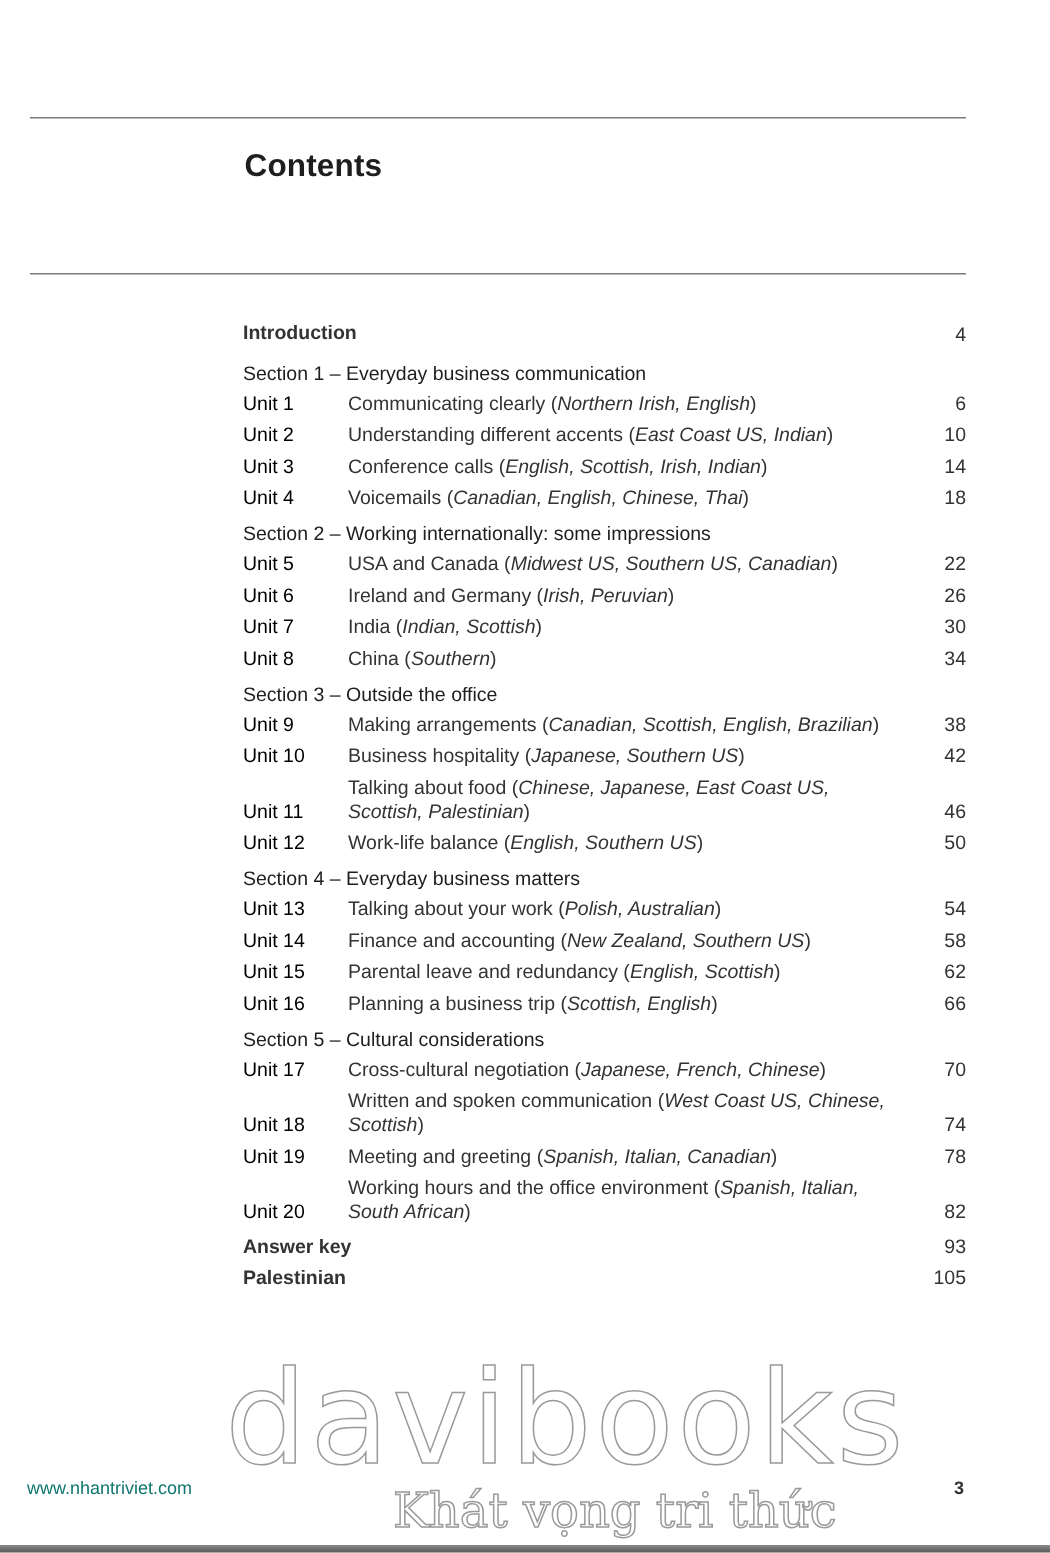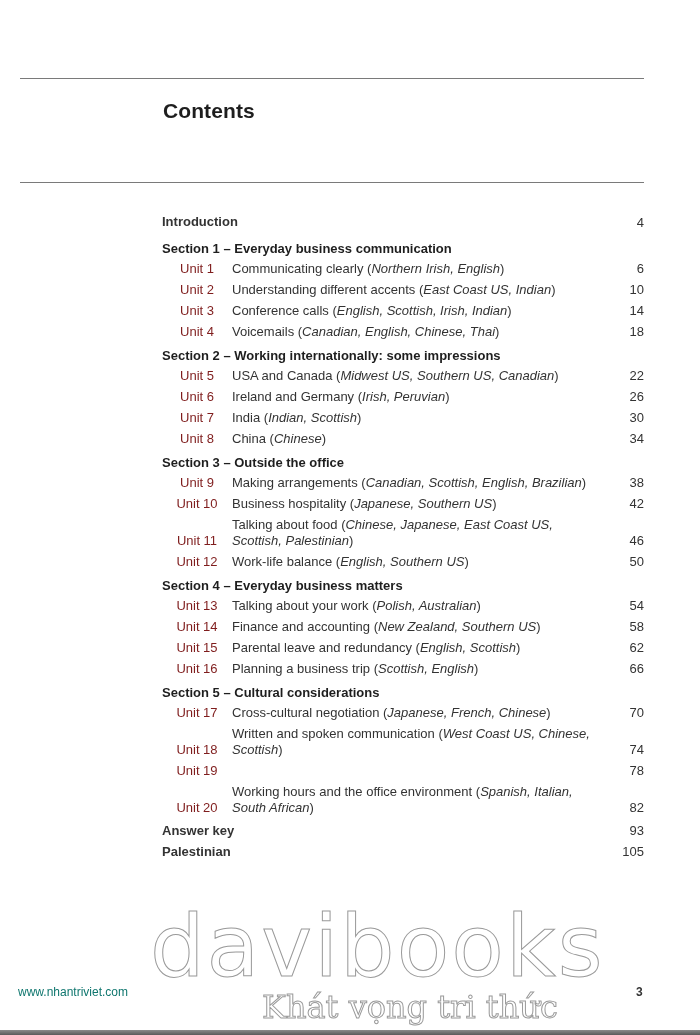--- a/index.html
+++ b/index.html
@@ -10,27 +10,27 @@
   }
   .rule { position: absolute; left: 20px; width: 624px; height: 0; border-top: 1.5px solid #7a7a7a; }
   .rule.top { top: 78px; }
   .rule.mid { top: 182px; }
   .page-title {
     position: absolute; left: 163px; top: 99px; font-size: 21px; font-weight: bold;
     color: #1e1e1e; letter-spacing: 0.1px; text-align: right;
   }
   .toc { position: absolute; left: 162px; top: 211px; width: 482px; font-size: 13px; }
   .row { position: relative; display: flex; align-items: flex-end; line-height: 16px; }
-  .row .unit { width: 70px; flex: 0 0 70px; color: #7f1d1d; text-align: center; }
+  .row .unit { width: 70px; flex: 0 0 70px; color: #000000; }
   .row .title { flex: 1 1 auto; padding-right: 40px; color: #333; }
   .row .title i { font-style: italic; }
   .row .page { position: absolute; right: 0; bottom: 0; text-align: right; color: #333; }
   .intro { font-weight: bold; height: 22px; align-items: center; }
   .intro .page { font-weight: normal; top: 4px; bottom: auto; }
-  .section-head { font-weight: bold; color: #1e1e1e; margin-top: 8px; margin-bottom: 4px; }
+  .section-head { font-weight: normal; color: #1e1e1e; margin-top: 8px; margin-bottom: 4px; }
   .unit-row { margin-bottom: 5px; }
   .end-row { font-weight: bold; color: #1e1e1e; margin-bottom: 4px; height: 17px; }
   .end-row .page { font-weight: normal; }
   .end-row .extra { font-weight: normal; color: #333; }
   .dict-icon { display: inline-block; vertical-align: -2px; margin: 0 3px 0 4px; }
   .footer-url { position: absolute; left: 18px; top: 985px; font-size: 12px; color: #0f766e; }
   .footer-page { position: absolute; left: 636px; top: 985px; font-size: 12px; font-weight: bold; color: #333; }
   .wm { position: absolute; pointer-events: none; color: transparent; -webkit-text-stroke: 1px #9a9a9a; font-family: "DejaVu Sans", sans-serif; }
   .wm.big { left: 150px; top: 896px; font-size: 86px; letter-spacing: 2px; }
   .wm.small { left: 262px; top: 988px; font-size: 32px; font-family: "DejaVu Serif", serif; }
@@ -81,21 +81,21 @@
         <span class="title"><span>Ireland and Germany</span> (<i>Irish, Peruvian</i>)</span>
         <span class="page">26</span>
       </div>
       <div class="row unit-row">
         <span class="unit">Unit 7</span>
         <span class="title"><span>India</span> (<i>Indian, Scottish</i>)</span>
         <span class="page">30</span>
       </div>
       <div class="row unit-row">
         <span class="unit">Unit 8</span>
-        <span class="title"><span>China</span> (<i>Chinese</i>)</span>
+        <span class="title"><span>China</span> (<i>Southern</i>)</span>
         <span class="page">34</span>
       </div>
       <div class="row section-head">Section 3 – Outside the office</div>
       <div class="row unit-row">
         <span class="unit">Unit 9</span>
         <span class="title"><span>Making arrangements</span> (<i>Canadian, Scottish, English, Brazilian</i>)</span>
         <span class="page">38</span>
       </div>
       <div class="row unit-row">
         <span class="unit">Unit 10</span>
@@ -139,20 +139,21 @@
         <span class="title"><span>Cross-cultural negotiation</span> (<i>Japanese, French, Chinese</i>)</span>
         <span class="page">70</span>
       </div>
       <div class="row unit-row">
         <span class="unit">Unit 18</span>
         <span class="title"><span>Written and spoken communication</span> (<i>West Coast US, Chinese, Scottish</i>)</span>
         <span class="page">74</span>
       </div>
       <div class="row unit-row">
         <span class="unit">Unit 19</span>
+        <span class="title"><span>Meeting and greeting</span> (<i>Spanish, Italian, Canadian</i>)</span>
         <span class="page">78</span>
       </div>
       <div class="row unit-row">
         <span class="unit">Unit 20</span>
         <span class="title"><span>Working hours and the office environment</span> (<i>Spanish, Italian, South African</i>)</span>
         <span class="page">82</span>
       </div>
     </div>
   <div id="backmatter" style="margin-top:6px">
       <div class="row end-row">

